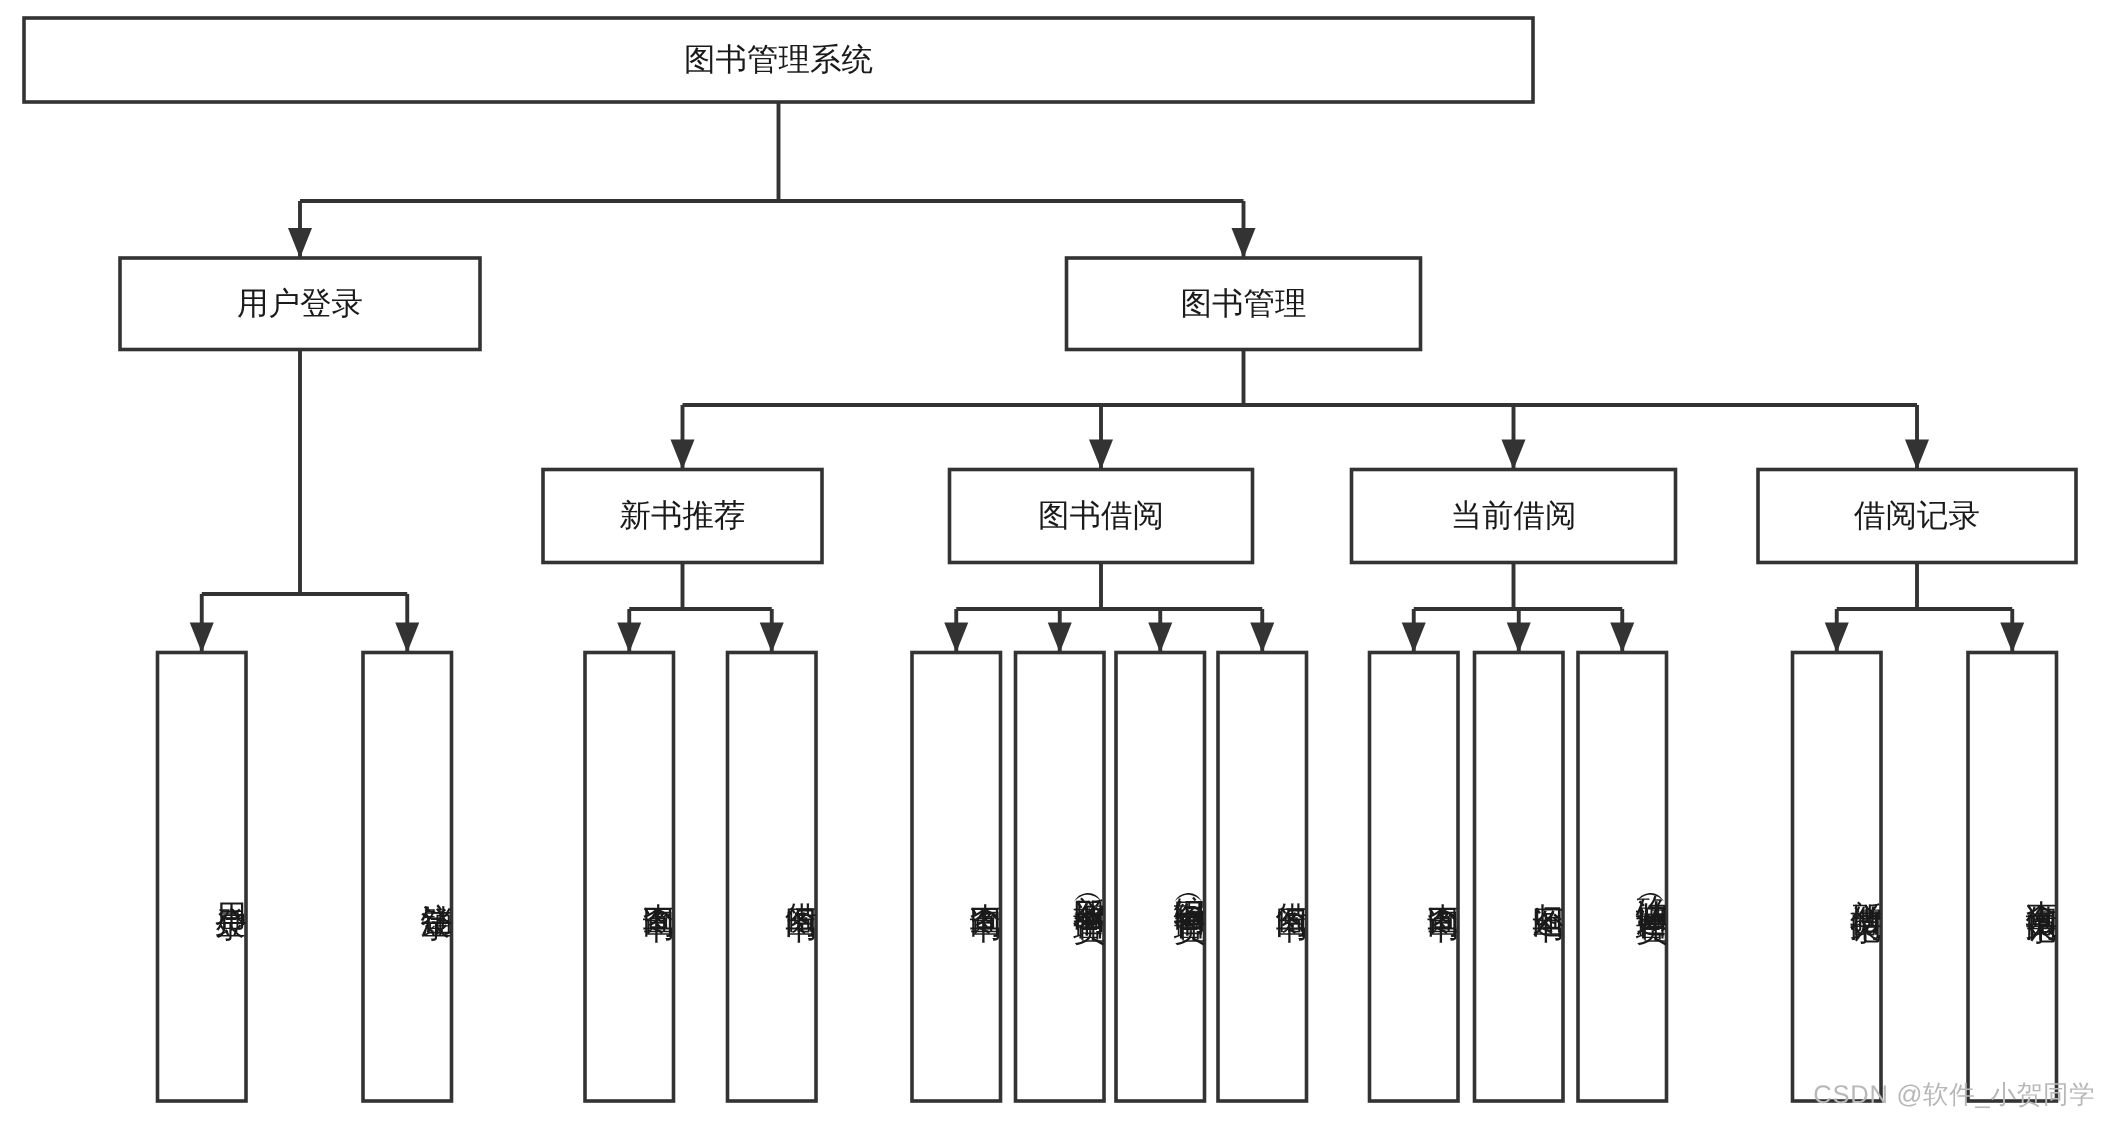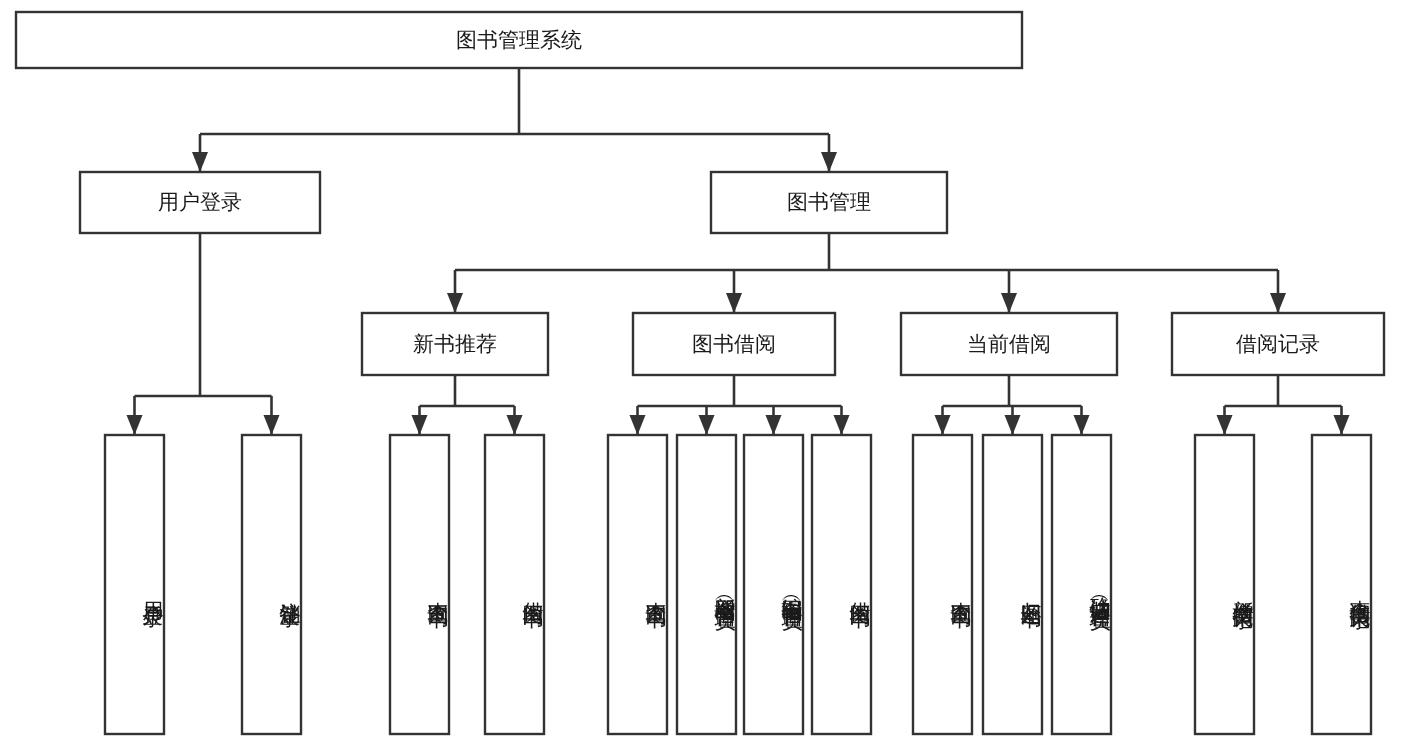--- a/index.html
+++ b/index.html
@@ -178,14 +178,15 @@
       <div class="leaf-label-wrap" style="left: 677px; top: 449px; width: 59px; height: 279px;">新增图书（管理员）</div>
       <div class="leaf-label-wrap" style="left: 744px; top: 449px; width: 59px; height: 279px;">编辑图书（管理员）</div>
       <div class="leaf-label-wrap" style="left: 812px; top: 449px; width: 59px; height: 279px;">借阅图书</div>
       <div class="leaf-label-wrap" style="left: 913px; top: 449px; width: 59px; height: 279px;">查询图书</div>
       <div class="leaf-label-wrap" style="left: 983px; top: 449px; width: 59px; height: 279px;">归还图书</div>
       <div class="leaf-label-wrap" style="left: 1052px; top: 449px; width: 59px; height: 279px;">确认归还（管理员）</div>
       <div class="leaf-label-wrap" style="left: 1195px; top: 449px; width: 59px; height: 279px;">新增借阅记录</div>
       <div class="leaf-label-wrap" style="left: 1312px; top: 449px; width: 59px; height: 279px;">查询借阅记录</div>
     </div>
 
+  <div class="watermark">CSDN @软件_小贺同学</div>
 
 </div>
 
 </body></html>

